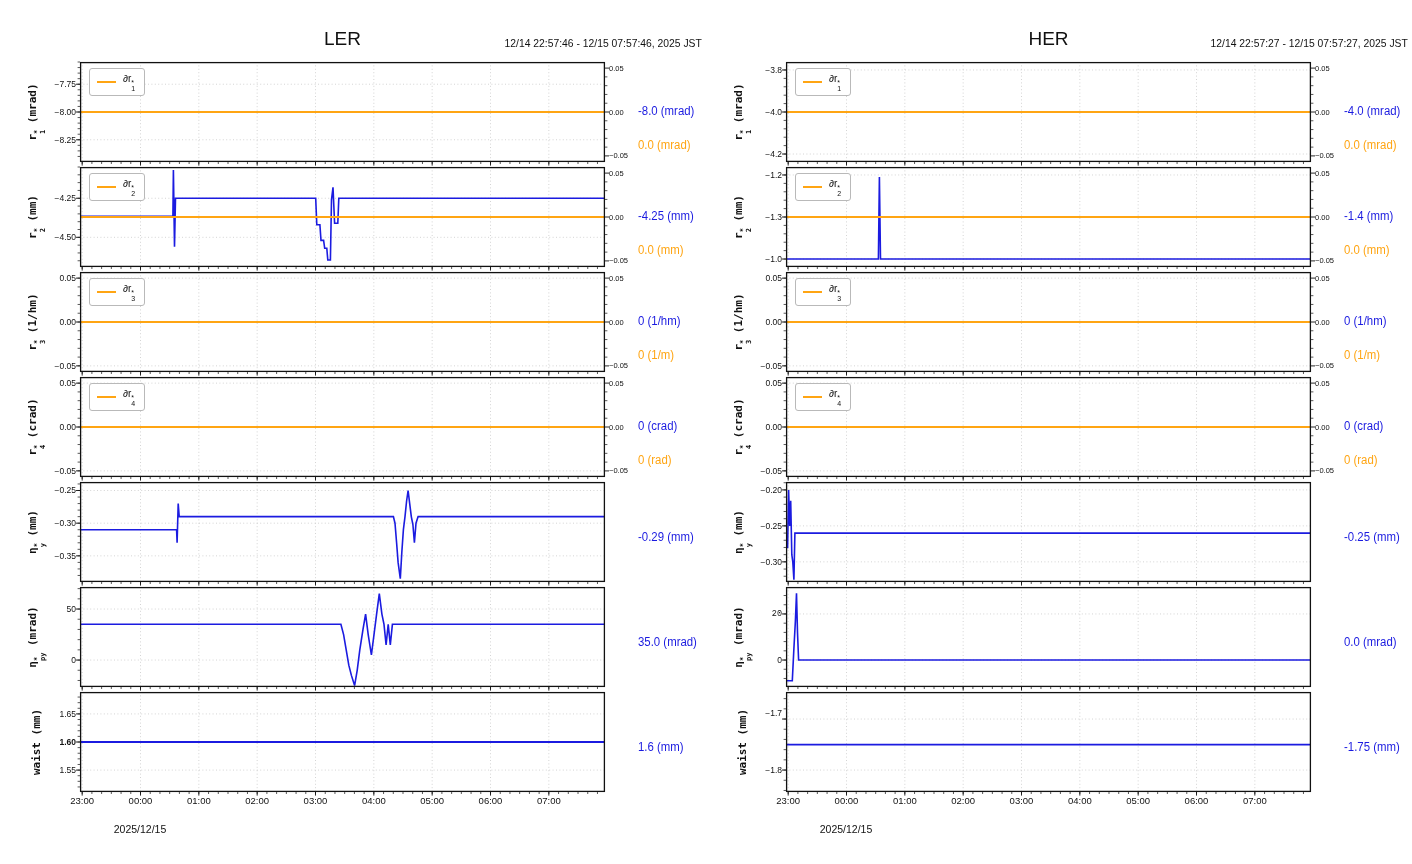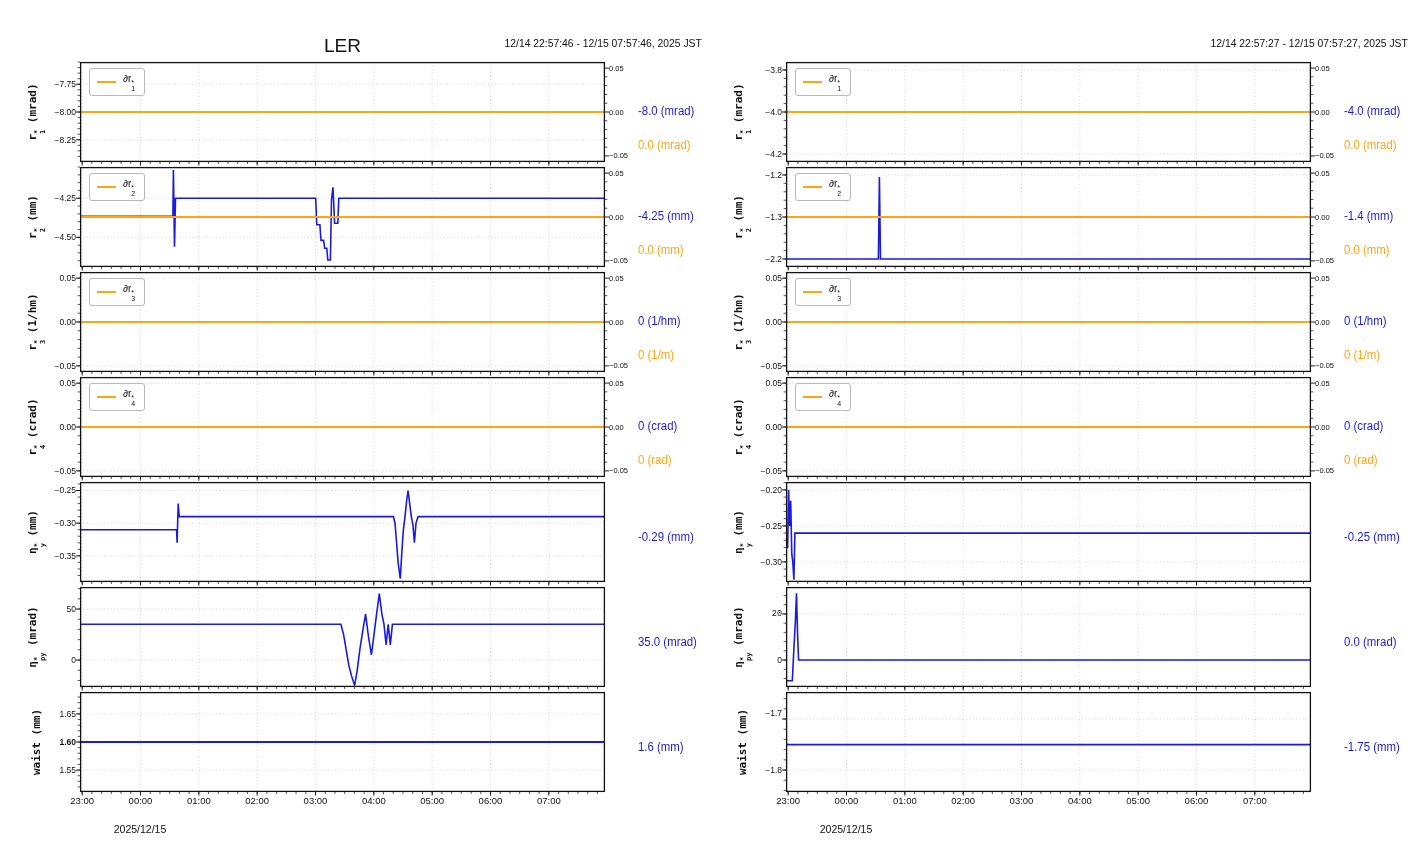--- a/index.html
+++ b/index.html
@@ -1,19 +1,19 @@
 <!DOCTYPE html>
 <html><head>
 <meta charset="utf-8">
 <style>
   html,body{margin:0;padding:0;background:#fff;}
   body{width:1412px;height:864px;overflow:hidden;position:relative;
        font-family:"Liberation Sans",sans-serif;color:#111;}
   .col{position:absolute;top:0;width:706px;height:864px;}
-  .col-title{position:absolute;left:80px;width:525px;top:35px;text-align:center;
+  .col-title{position:absolute;left:80px;width:525px;top:28px;text-align:center;
              font-size:19px;letter-spacing:0px;color:#111;}
   .col-ts{position:absolute;right:4px;top:37px;font-size:11px;color:#111;
           transform:scaleX(.94);transform-origin:100% 50%;white-space:nowrap;}
   .panels,.xaxis{position:absolute;left:0;top:0;}
   .panel{position:absolute;left:80px;width:525px;height:100px;}
   .panel svg{position:absolute;left:0;top:0;overflow:visible;}
   .ytick{position:absolute;left:-50px;width:46px;text-align:right;font-size:8.5px;
          line-height:10px;white-space:nowrap;color:#111;}
   .rtick{position:absolute;left:529px;font-size:7.5px;line-height:9px;white-space:nowrap;color:#111;}
   .ylabel{position:absolute;left:-44px;top:50px;transform:translate(-50%,-50%) rotate(-90deg);
@@ -871,20 +871,21 @@
       <span style="left: 235.504px;">03:00</span>
       <span style="left: 293.837px;">04:00</span>
       <span style="left: 352.17px;">05:00</span>
       <span style="left: 410.503px;">06:00</span>
       <span style="left: 468.836px;">07:00</span>
     </div>
   <div class="xdate">2025/12/15</div>
 </div>
 
 <div class="col" style="left:706px">
+  <div class="col-title">HER</div>
   <div class="col-ts">12/14 22:57:27 - 12/15 07:57:27, 2025 JST</div>
   <div class="panels">
       <div class="panel" style="top: 62px;">
         <svg width="525" height="100">
           <line x1="2.1734999999999998" x2="2.1734999999999998" y1="0" y2="100" stroke="#c9c9c9" stroke-width="0.8" stroke-dasharray="1 2.4"></line>
           <line x1="60.50625" x2="60.50625" y1="0" y2="100" stroke="#c9c9c9" stroke-width="0.8" stroke-dasharray="1 2.4"></line>
           <line x1="118.839" x2="118.839" y1="0" y2="100" stroke="#c9c9c9" stroke-width="0.8" stroke-dasharray="1 2.4"></line>
           <line x1="177.17175" x2="177.17175" y1="0" y2="100" stroke="#c9c9c9" stroke-width="0.8" stroke-dasharray="1 2.4"></line>
           <line x1="235.50449999999998" x2="235.50449999999998" y1="0" y2="100" stroke="#c9c9c9" stroke-width="0.8" stroke-dasharray="1 2.4"></line>
           <line x1="293.83725" x2="293.83725" y1="0" y2="100" stroke="#c9c9c9" stroke-width="0.8" stroke-dasharray="1 2.4"></line>
@@ -1110,21 +1111,21 @@
           <line x1="525" x2="527.4" y1="58.78" y2="58.78" stroke="#111111" stroke-width="0.7"></line>
           <line x1="525" x2="527.4" y1="67.56" y2="67.56" stroke="#111111" stroke-width="0.7"></line>
           <line x1="525" x2="527.4" y1="76.34" y2="76.34" stroke="#111111" stroke-width="0.7"></line>
           <line x1="525" x2="527.4" y1="85.11999999999999" y2="85.11999999999999" stroke="#111111" stroke-width="0.7"></line>
         </svg>
         <div class="rtick" style="top: 1.6px;">0.05</div>
         <div class="rtick" style="top: 45.5px;">0.00</div>
         <div class="rtick" style="top: 89.4px;">−0.05</div>
         <div class="ytick" style="top: 2.98319px;">−1.2</div>
         <div class="ytick" style="top: 45px;">−1.3</div>
-        <div class="ytick" style="top: 87.0168px;">−2.2</div>
+        <div class="ytick" style="top: 87.0168px;">−1.0</div>
         <div class="ylabel">r<span class="stk">
             <i>*</i>
             <i>2</i>
           </span>&nbsp;(mm)</div>
         <div class="legend">
           <div class="sw" style="border-top-color: rgb(255, 165, 19);"></div>
           <div class="lab">∂r<span class="stk">
               <i>*</i>
               <i>2</i>
             </span></div>

